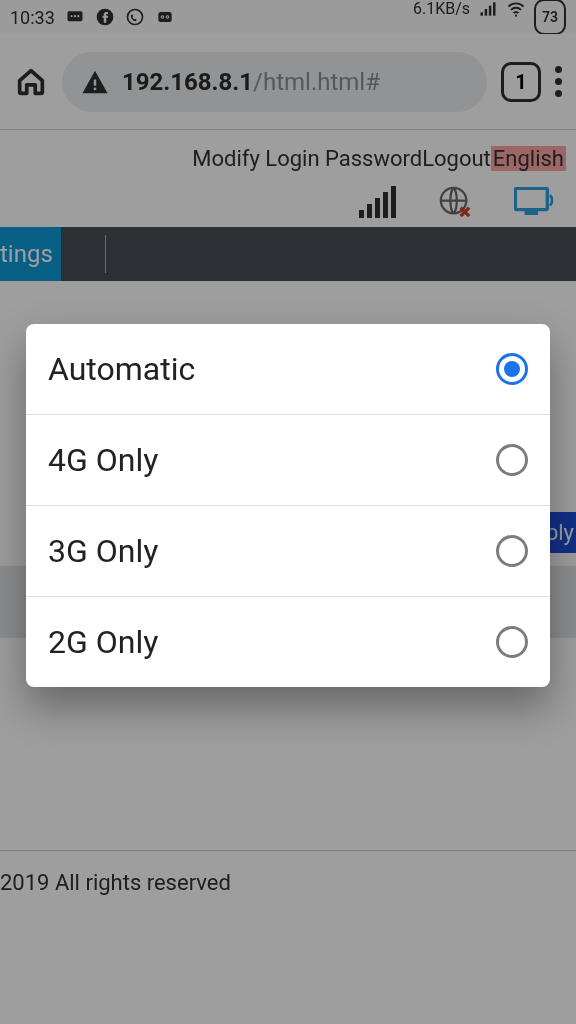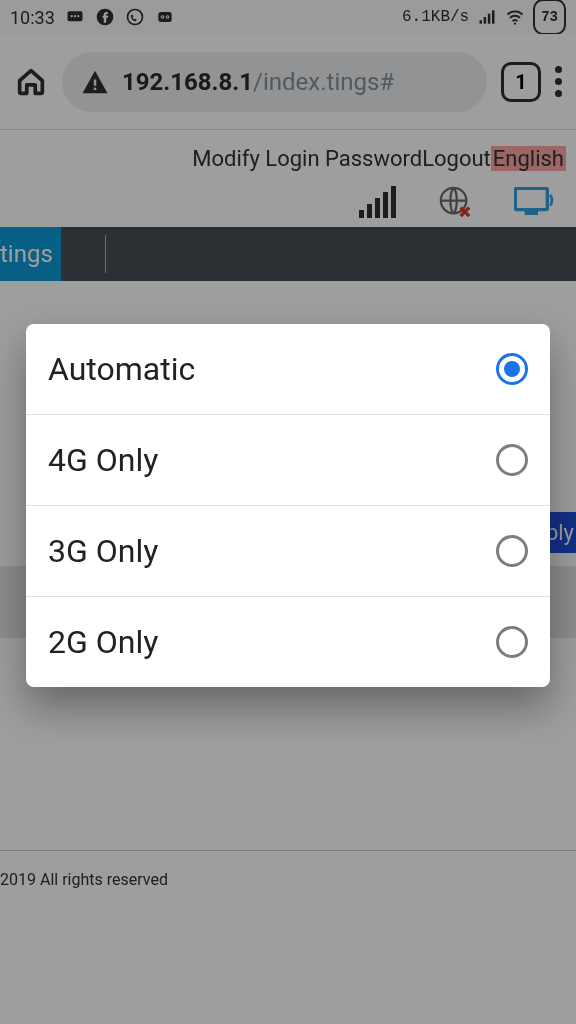--- a/index.html
+++ b/index.html
@@ -25,21 +25,21 @@
     display: flex;
     align-items: center;
     justify-content: space-between;
     padding: 0 10px;
     font-size: 18px;
     color: #303030;
     position: relative;
     z-index: 1;
   }
   .status-left { display:flex; align-items:center; gap:10px; }
-  .status-right { display:flex; align-items:center; gap:8px; font-size: 16px; font-family: Liberation Mono, monospace;}
+  .status-right { display:flex; gap:8px; font-size: 16px;}
   .status-icon { width:20px; height:20px; display:flex; align-items:center; justify-content:center; }
   .batt {
     border: 2px solid #303030; border-radius: 10px; padding: 8px 6px; font-size:14px; font-weight:600;
   }
   
   .browser-chrome {
     height: 96px;
     background: #fff;
     display:flex;
     align-items:center;
@@ -108,21 +108,21 @@
 
   .apply-btn {
     position:absolute; right:0; top:382px; background:#1d4ed8; color:#fff;
     font-size:22px; padding: 8px 2px 8px 2px;
   }
   .gray-band {
     position:absolute; top:436px; left:0; right:0; height:72px; background:#e2e4e5;
   }
 
   .footer-line { position:absolute; left:0; right:0; top:720px; height:1px; background:#c9c9c9; }
-  .footer-txt { position:absolute; left:0; top:740px; font-size:16px; color:#333; }
+  .footer-txt { position:absolute; left:0; top:740px; font-size:22px; color:#333; }
 
   
   .modal {
     position:absolute;
     left:26px; right:26px;
     top:324px;
     background:#fff;
     border-radius:8px;
     z-index:10;
     box-shadow: 0 20px 40px rgba(0,0,0,0.35);
@@ -205,21 +205,21 @@
       </svg>
   </span>
   <div class="omnibox">
     <span class="warn-tri">
       <svg viewBox="0 0 24 24" fill="#303030">
           <path d="M12 3 2 21h20z"></path>
           <rect x="11" y="10" width="2" height="5" fill="#eceef0"></rect>
           <rect x="11" y="16.5" width="2" height="2" fill="#eceef0"></rect>
         </svg>
     </span>
-    <span><b>192.168.8.1</b><span class="faded">/index.tings#</span></span>
+    <span><b>192.168.8.1</b><span class="faded">/html.html#</span></span>
   </div>
   <div class="tabcount">
     <span>1</span>
   </div>
   <div class="kebab">
     <span></span>
       <span></span>
       <span></span>
   </div>
 </div>

